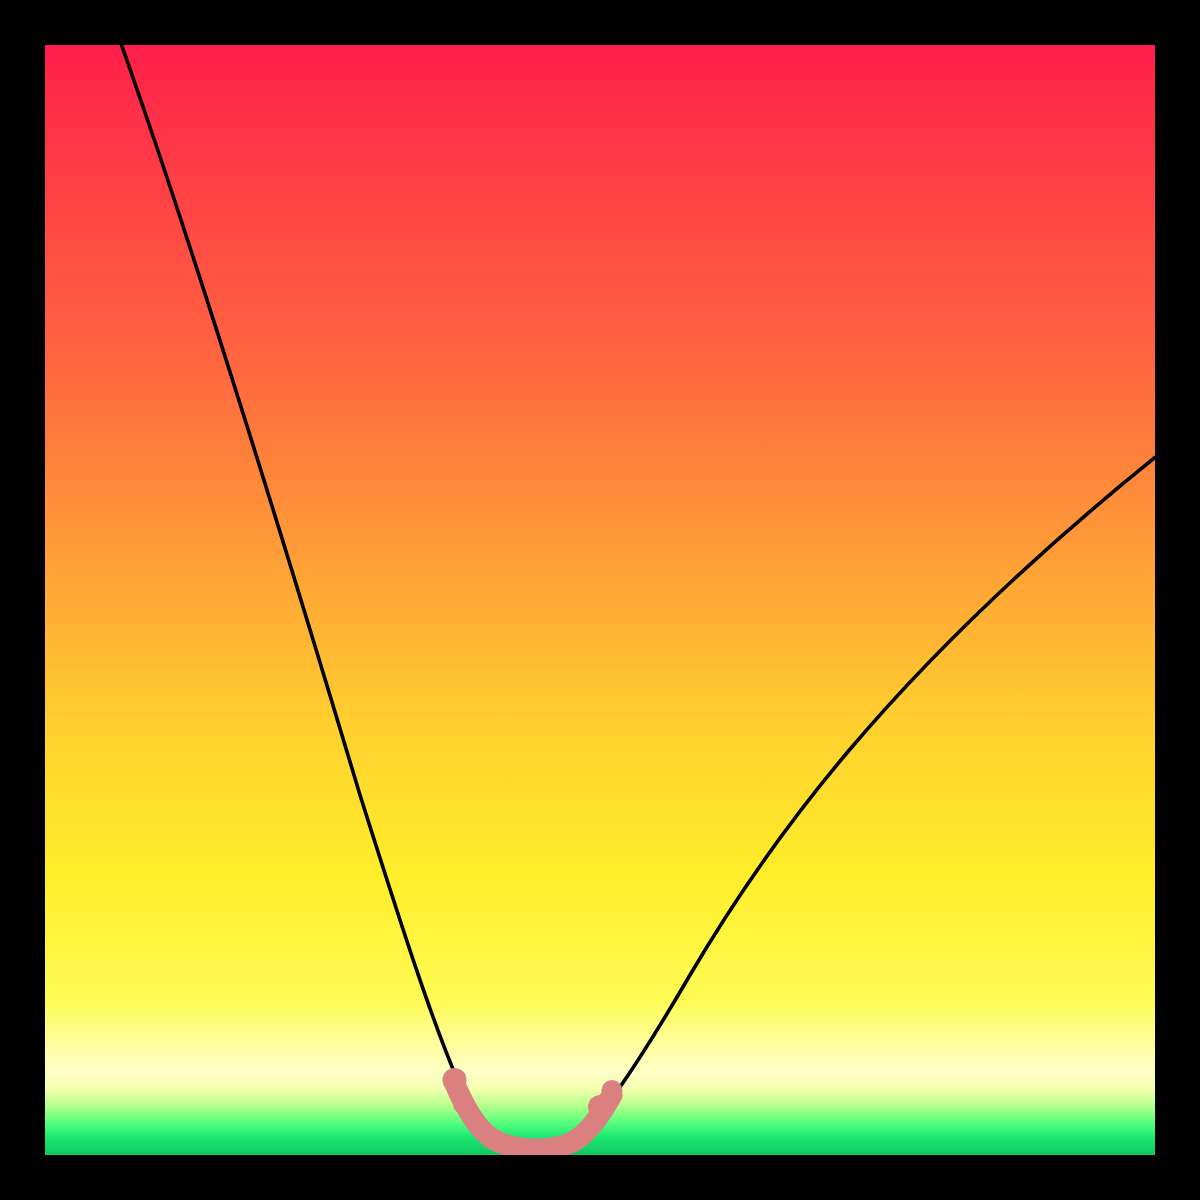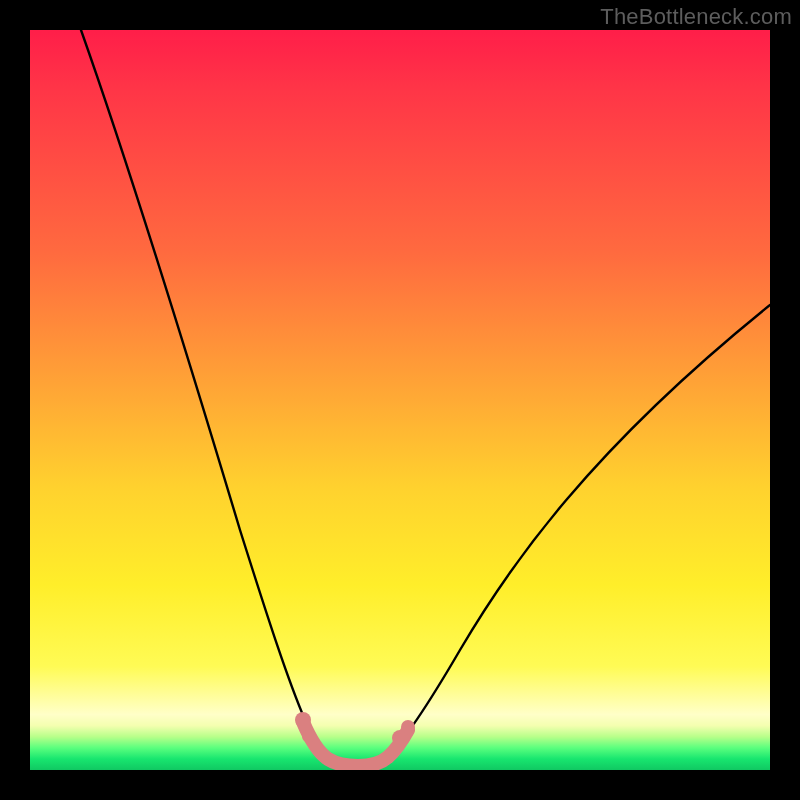--- a/index.html
+++ b/index.html
@@ -87,14 +87,13 @@
                C 340 736, 350 734, 358 727
                C 366 720, 372 711, 378 700" fill="none" stroke="#da8080" stroke-width="14" stroke-linecap="round"></path>
 
       <circle cx="273" cy="690" r="8" fill="#da8080"></circle>
       <circle cx="279" cy="706" r="7" fill="#da8080"></circle>
       <circle cx="370" cy="708" r="8" fill="#da8080"></circle>
       <circle cx="378" cy="697" r="7" fill="#da8080"></circle>
     </svg>
   </div>
 
-  <div class="watermark">TheBottleneck.com</div>
 </div>
 
 </body></html>

